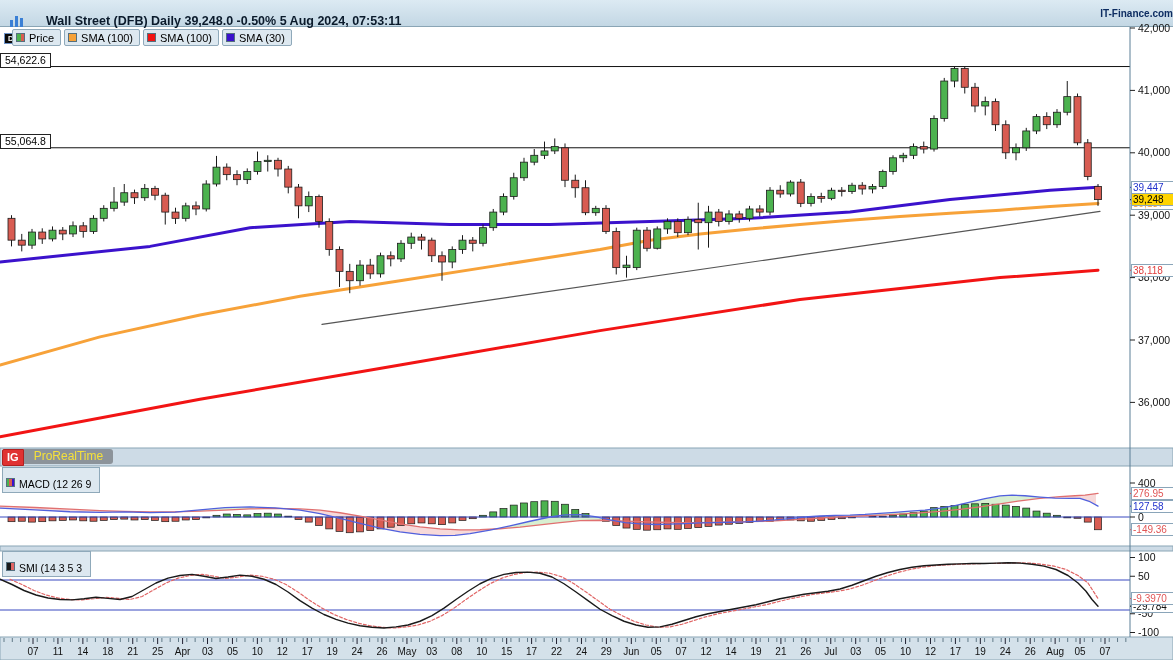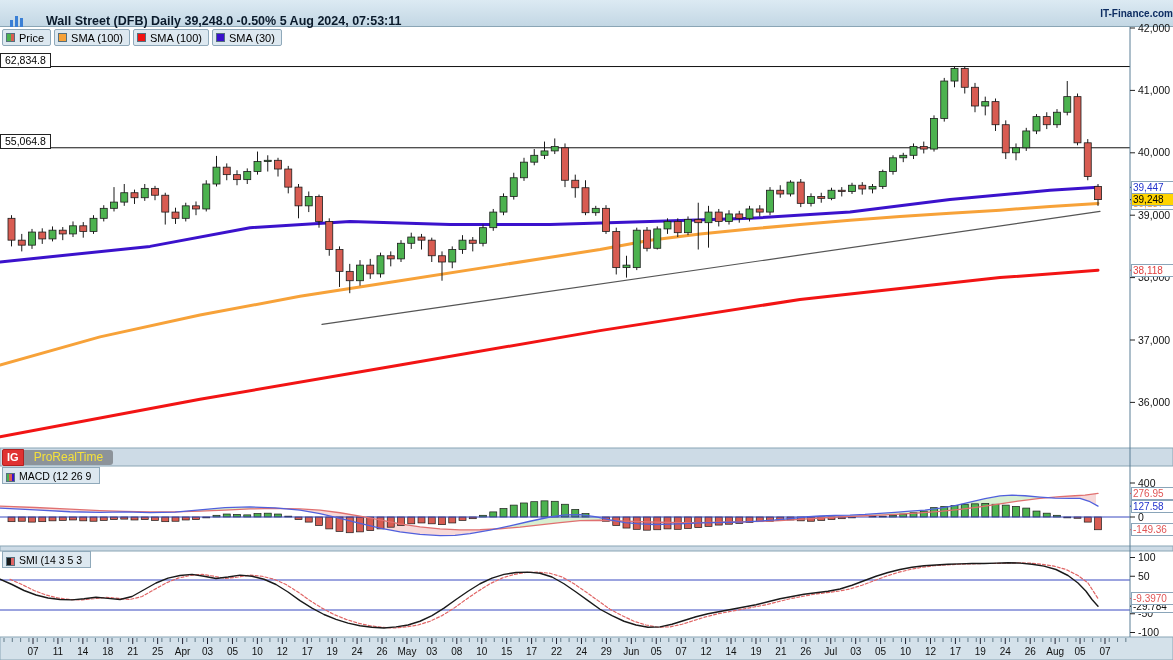--- a/index.html
+++ b/index.html
@@ -12,33 +12,33 @@
     box-sizing:border-box;}
   .icon-col{position:absolute;left:4px;top:16px;width:38px;}
   .mini-candles{display:flex;gap:2px;height:11px;align-items:flex-end;margin-left:6px;}
   .mini-candles i{display:block;width:3px;background:#3a7fd5;}
   .demo-badge{margin-top:1px;background:#0a0a0a;color:#fff;font-size:7.5px;font-weight:bold;
     letter-spacing:1px;padding:0 3px;border:1px solid #6f93c8;display:inline-block;line-height:9px;}
   .title-text{position:absolute;left:46px;top:8px;line-height:27px;font-size:12.5px;
     font-weight:bold;color:#0a1a2b;white-space:nowrap;}
   .brand{position:absolute;right:0;top:0;line-height:27px;font-size:10px;font-weight:bold;color:#0d2d62;}
   
-  .legend-row{position:absolute;left:2px;top:29px;display:flex;gap:3px;z-index:5;}
+  .legend-row{position:absolute;left:12px;top:29px;display:flex;gap:3px;z-index:5;}
   .chip{display:flex;align-items:center;gap:4px;background:#dde8f0;border:1px solid #8fa9ba;
     border-radius:2px;padding:1px 6px 1px 3px;font-size:11px;color:#000;height:13px;}
   .swatch{width:9px;height:9px;border:1px solid #55707f;box-sizing:border-box;}
   .swatch.split{display:flex;border:1px solid #55707f;}
   .swatch.split i{flex:1;display:block;}
   
-  .panel-tab{position:absolute;left:2px;display:flex;align-items:flex-end;gap:4px;
-    background:#dde8f0;border:1px solid #8fa9ba;padding:1px 8px 1px 3px;font-size:10.5px;
+  .panel-tab{position:absolute;left:2px;display:flex;align-items:flex-start;gap:4px;
+    background:#dde8f0;border:1px solid #8fa9ba;padding:10px 8px 1px 3px;font-size:10.5px;
     color:#000;height:13px;z-index:6;}
   .stripe-icon{display:flex;width:9px;height:9px;border:1px solid #55707f;box-sizing:border-box;}
   .stripe-icon i{flex:1;display:block;}
-  .prt-badge{position:absolute;left:2px;top:449px;display:flex;align-items:center;z-index:6;}
+  .prt-badge{position:absolute;left:2px;top:449px;display:flex;align-items:flex-start;z-index:6;}
   .ig-logo{background:#e03232;color:#fff;font-weight:bold;font-size:11px;padding:1px 4px;
     border-radius:2px 0 0 2px;border:1px solid #b02020;line-height:13px;}
   .prt-name{background:rgba(128,134,140,.85);color:#f5e13a;font-weight:normal;font-size:12px;
     padding:0 10px;border-radius:0 3px 3px 0;line-height:15px;}
   
   .level-box{position:absolute;left:0;background:#fff;border:1px solid #222;
     font-size:10.5px;color:#000;padding:0 4px;line-height:13px;z-index:4;}
   .vbox{position:absolute;left:1131px;width:40px;border:1px solid #8aa5b9;font-size:10px;
     line-height:11px;padding:0 1px;white-space:nowrap;overflow:hidden;z-index:4;background:#fff;}
   
@@ -692,21 +692,21 @@
         <text x="1030.2" y="655" text-anchor="middle" font-size="10" fill="#111" font-family="&quot;Liberation Sans&quot;,sans-serif">26</text>
         <line x1="1055.13" y1="638" x2="1055.13" y2="644" stroke="#223" stroke-width="1"></line>
         <text x="1055.13" y="655" text-anchor="middle" font-size="10" fill="#111" font-family="&quot;Liberation Sans&quot;,sans-serif">Aug</text>
         <line x1="1080.06" y1="638" x2="1080.06" y2="644" stroke="#223" stroke-width="1"></line>
         <text x="1080.06" y="655" text-anchor="middle" font-size="10" fill="#111" font-family="&quot;Liberation Sans&quot;,sans-serif">05</text>
         <line x1="1104.99" y1="638" x2="1104.99" y2="644" stroke="#223" stroke-width="1"></line>
         <text x="1104.99" y="655" text-anchor="middle" font-size="10" fill="#111" font-family="&quot;Liberation Sans&quot;,sans-serif">07</text>
       </g>
     </svg>
 
-  <div class="level-box" style="top: 52.5382px;">62,834.8</div>
+  <div class="level-box" style="top: 52.5382px;">54,622.6</div>
   <div class="level-box" style="top: 133.771px;">55,064.8</div>
 
   <div class="prt-badge">
     <span class="ig-logo">IG</span>
     <span class="prt-name">ProRealTime</span>
   </div>
 
   <div class="panel-tab" style="top:467px">
     <span class="stripe-icon">
       <i style="background:#4cb24f"></i>

